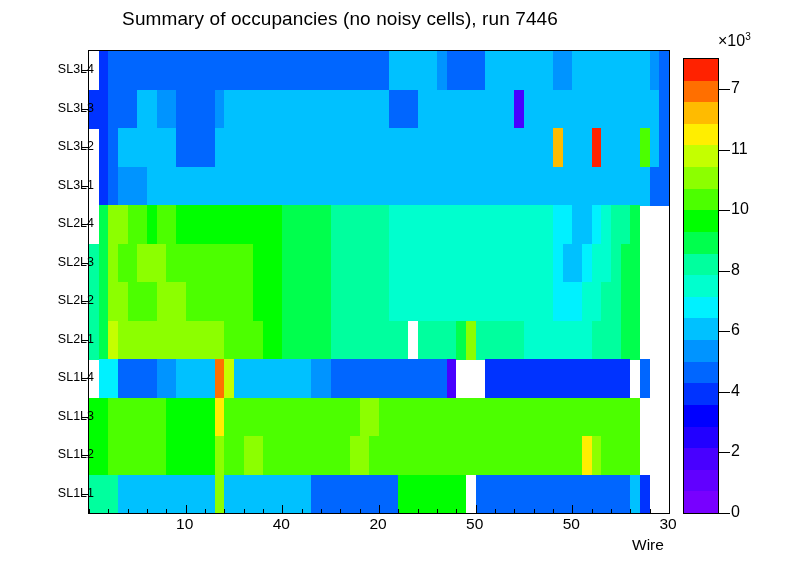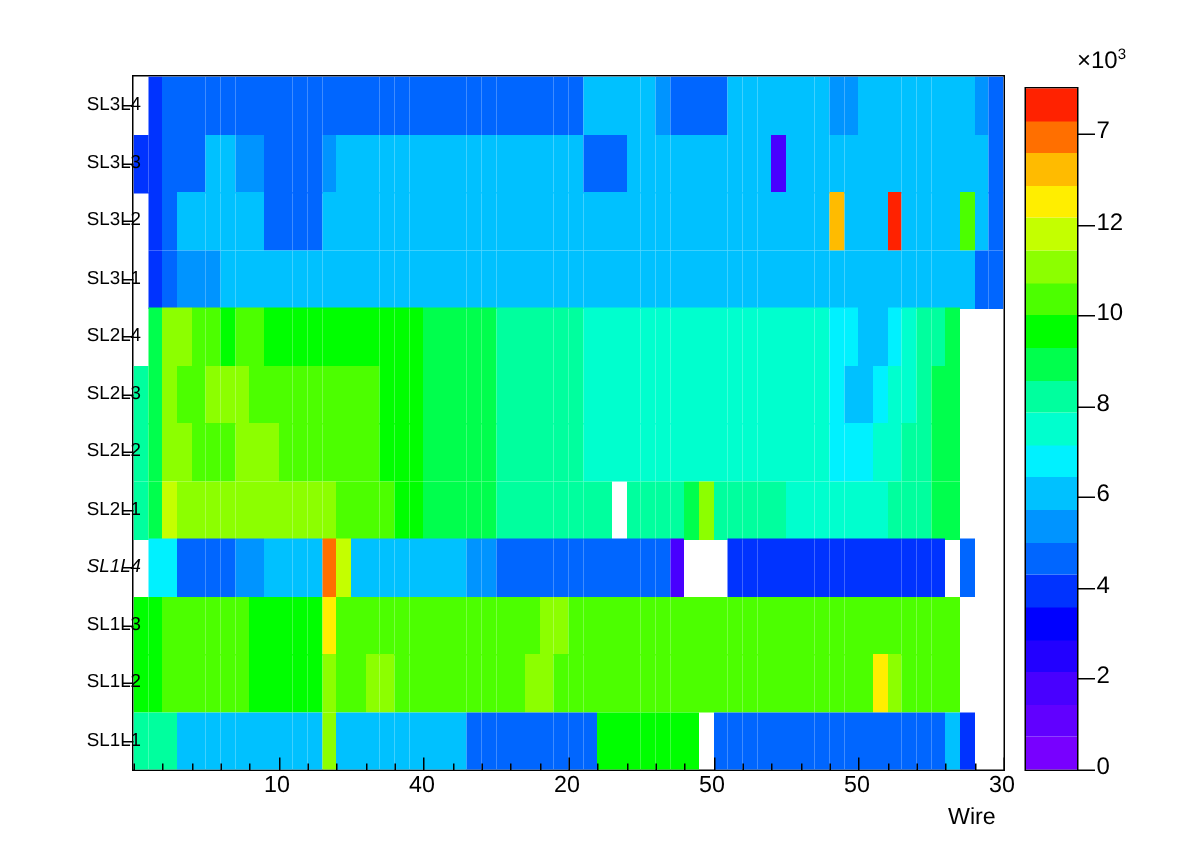--- a/index.html
+++ b/index.html
@@ -34,20 +34,21 @@
   .ptick{position:absolute;left:34px;width:12px;height:0;border-top:1.8px solid #000;}
   .plab{position:absolute;left:50px;font-size:16px;transform:translateY(-50%);white-space:nowrap;}
   #palexp{position:absolute;left:718px;top:31px;font-size:16px;white-space:nowrap;}
   #palexp sup{font-size:10px;vertical-align:super;}
 </style>
 </head>
 <body>
 
 <div id="root">
 
+  <div id="title">Summary of occupancies (no noisy cells), run 7446</div>
 
   <div id="plot">
     <div id="cells">
         <div class="cell" style="left: 9.66667px; width: 9.66667px; top: 0px; height: 39.1px; background: rgb(0, 51, 255);"></div>
         <div class="cell" style="left: 19.3333px; width: 9.66667px; top: 0px; height: 39.1px; background: rgb(0, 102, 255);"></div>
         <div class="cell" style="left: 29px; width: 9.66667px; top: 0px; height: 39.1px; background: rgb(0, 102, 255);"></div>
         <div class="cell" style="left: 38.6667px; width: 9.66667px; top: 0px; height: 39.1px; background: rgb(0, 102, 255);"></div>
         <div class="cell" style="left: 48.3333px; width: 9.66667px; top: 0px; height: 39.1px; background: rgb(0, 102, 255);"></div>
         <div class="cell" style="left: 58px; width: 9.66667px; top: 0px; height: 39.1px; background: rgb(0, 102, 255);"></div>
         <div class="cell" style="left: 67.6667px; width: 9.66667px; top: 0px; height: 39.1px; background: rgb(0, 102, 255);"></div>
@@ -779,21 +780,21 @@
 
   <div id="yaxis-group">
       <div class="ylab" style="top: 69.25px;">SL3L4</div>
       <div class="ylab" style="top: 107.75px;">SL3L3</div>
       <div class="ylab" style="top: 146.25px;">SL3L2</div>
       <div class="ylab" style="top: 184.75px;">SL3L1</div>
       <div class="ylab" style="top: 223.25px;">SL2L4</div>
       <div class="ylab" style="top: 261.75px;">SL2L3</div>
       <div class="ylab" style="top: 300.25px;">SL2L2</div>
       <div class="ylab" style="top: 338.75px;">SL2L1</div>
-      <div class="ylab" style="top: 377.25px; font-style: italic;">SL1L4</div>
+      <div class="ylab" style="top: 377.25px;">SL1L4</div>
       <div class="ylab" style="top: 415.75px;">SL1L3</div>
       <div class="ylab" style="top: 454.25px;">SL1L2</div>
       <div class="ylab" style="top: 492.75px;">SL1L1</div>
     </div>
   <div id="xaxis-group">
       <div class="xlab" style="left: 184.667px;">10</div>
       <div class="xlab" style="left: 281.333px;">40</div>
       <div class="xlab" style="left: 378px;">20</div>
       <div class="xlab" style="left: 474.667px;">50</div>
       <div class="xlab" style="left: 571.333px;">50</div>
@@ -835,18 +836,18 @@
       <div class="ptick" style="top: 90.8px;"></div>
       <div class="ptick" style="top: 30.2667px;"></div>
     </div>
   <div id="palticks">
       <div class="plab" style="top: 512px; left: 731px;">0</div>
       <div class="plab" style="top: 451.467px; left: 731px;">2</div>
       <div class="plab" style="top: 390.933px; left: 731px;">4</div>
       <div class="plab" style="top: 330.4px; left: 731px;">6</div>
       <div class="plab" style="top: 269.867px; left: 731px;">8</div>
       <div class="plab" style="top: 209.333px; left: 731px;">10</div>
-      <div class="plab" style="top: 148.8px; left: 731px;">12</div>
+      <div class="plab" style="top: 148.8px; left: 731px;">11</div>
       <div class="plab" style="top: 88.2667px; left: 731px;">7</div>
     </div>
   <div id="palexp">×10<sup>3</sup></div>
 
 </div>
 
 </body></html>

